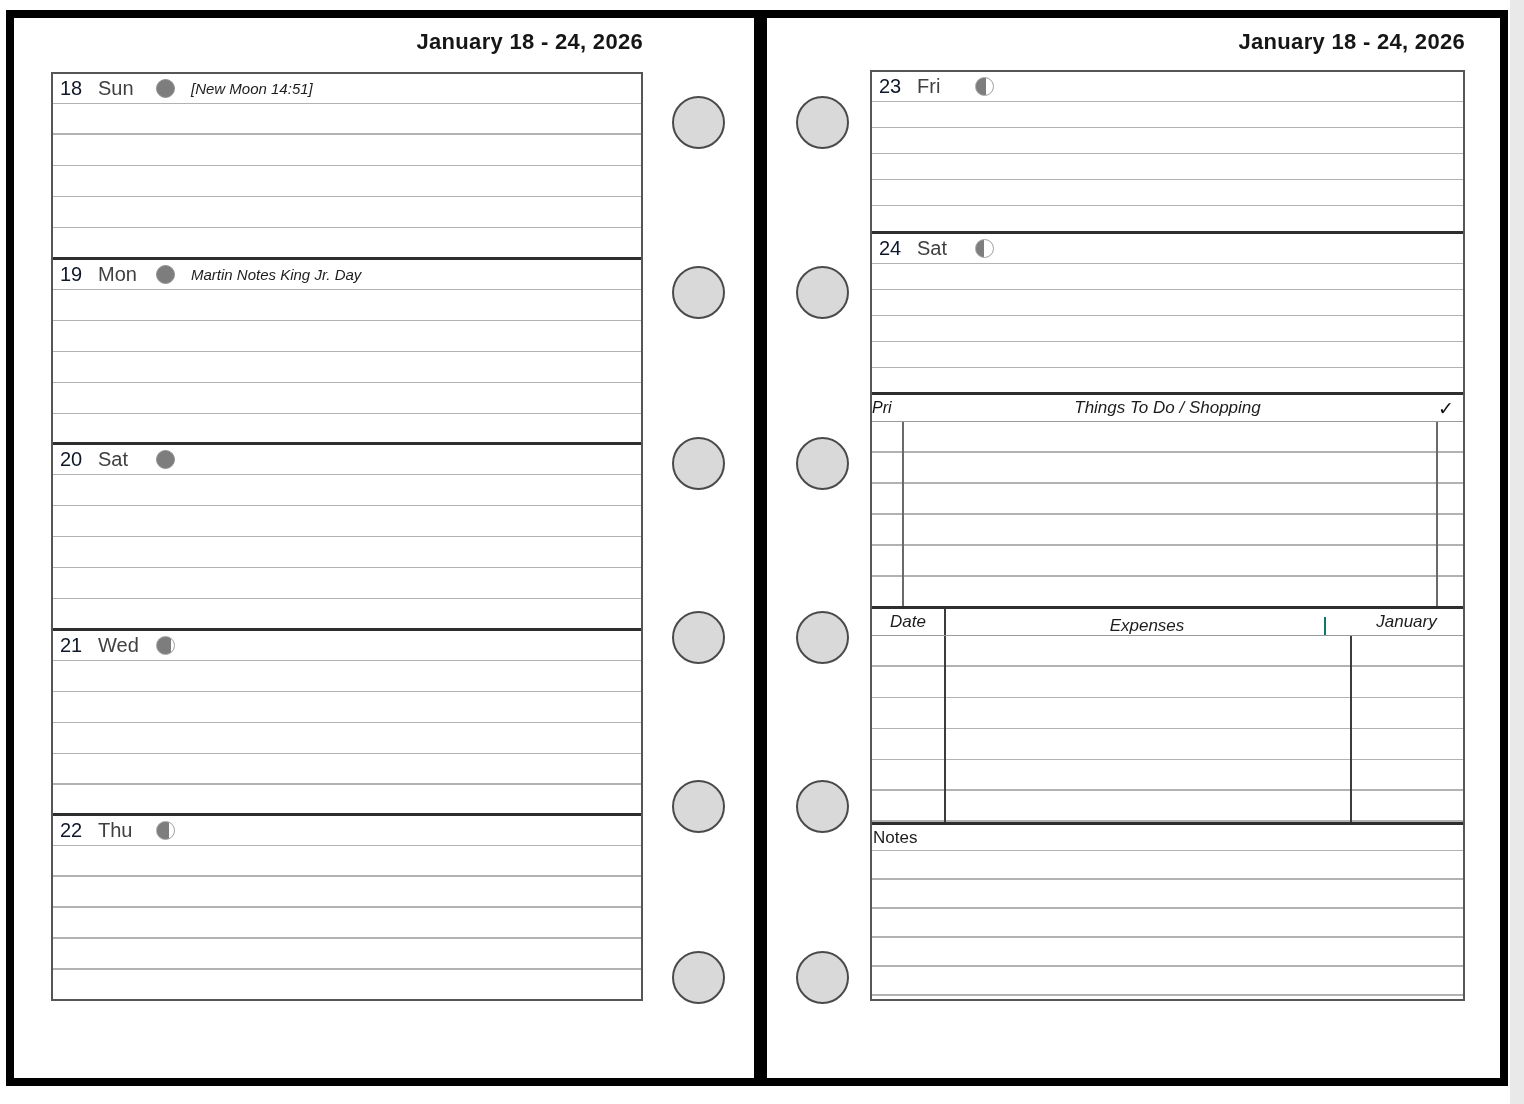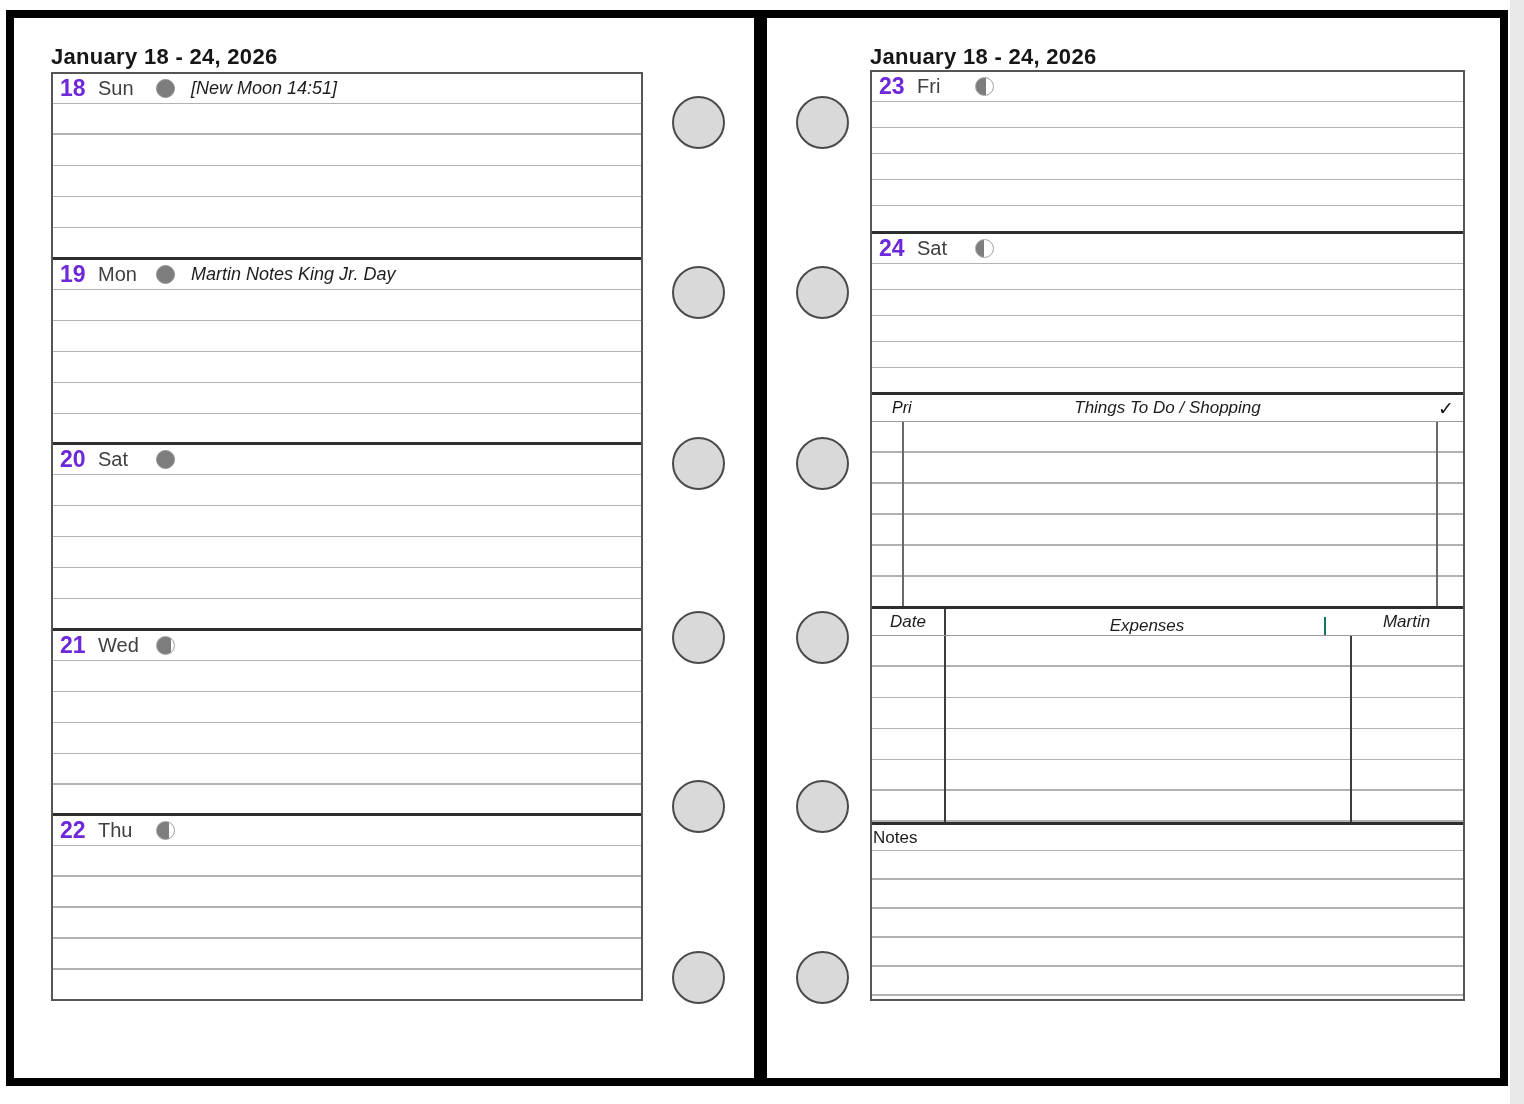--- a/index.html
+++ b/index.html
@@ -8,53 +8,53 @@
 
   .right-strip { position: absolute; left: 1510px; top: 0; width: 14px; height: 1104px; background: #e9e9e9; }
 
   .spread { position: absolute; left: 6px; top: 10px; width: 1502px; height: 1076px;
             border: 8px solid #000; display: flex; background: #fff; }
   .page { position: relative; height: 100%; }
   .page-left { width: 740px; }
   .spine { width: 13px; background: #000; height: 100%; }
   .page-right { flex: 1; }
 
-  .page-title { position: absolute; top: 26px; font-size: 22px; font-weight: bold;
-                text-align: left; letter-spacing: .3px; color: #161616; }
+  .page-title { position: absolute; top: 11px; font-size: 22px; font-weight: bold;
+                text-align: right; letter-spacing: .3px; color: #161616; }
   .page-left .page-title { left: 37px; width: 592px; }
   .page-right .page-title { left: 103px; width: 595px; }
 
   
   .daygrid { position: absolute; left: 37px; top: 54px; width: 592px; height: 929px;
              border: 2.5px solid #565656; display: flex; flex-direction: column; background: #fff; }
   .dayblock { flex: 1; display: flex; flex-direction: column; min-height: 0; }
   .dayblock + .dayblock { border-top: 3px solid #2e2e2e; }
 
   .day-head { height: 30px; display: flex; align-items: center; padding-left: 7px;
               border-bottom: 1.5px solid #b2b2b2; }
-  .day-num  { font-size: 23px; font-weight: bold; min-width: 30px; color: #6d28d9; }
+  .day-num  { font-size: 20px; font-weight: normal; min-width: 30px; color: #0f172a; }
   .day-name { font-size: 20px; margin-left: 8px; min-width: 54px; color: #404040; }
   .moon { width: 19px; height: 19px; border-radius: 50%; border: 1px solid #a0a0a0;
           margin-left: 4px; flex: 0 0 auto; background: #fff; }
-  .day-note { font-size: 18px; font-style: italic; margin-left: 16px; color: #1d1d1d; white-space: nowrap; }
+  .day-note { font-size: 15px; font-style: italic; margin-left: 16px; color: #1d1d1d; white-space: nowrap; }
 
   .day-lines { flex: 1;
     background: repeating-linear-gradient(180deg, transparent 0px, transparent 29.5px, #b2b2b2 29.5px, #b2b2b2 31px); }
   .day-lines-sm { flex: 1;
     background: repeating-linear-gradient(180deg, transparent 0px, transparent 24.7px, #b2b2b2 24.7px, #b2b2b2 26px); }
 
   
   .rgrid { position: absolute; left: 103px; top: 52px; width: 595px; height: 931px;
            border: 2.5px solid #565656; display: flex; flex-direction: column; background: #fff; }
   .rday-fri { height: 159px; display: flex; flex-direction: column; }
   .rday-sat { height: 161px; display: flex; flex-direction: column; border-top: 3px solid #2e2e2e; }
 
   .todo-head { height: 30px; border-top: 3px solid #2e2e2e; border-bottom: 1.5px solid #9a9a9a;
                display: flex; align-items: center; }
-  .todo-pri { width: 34px; padding-left: 20px; font-size: 16px; font-style: italic; }
+  .todo-pri { width: 34px; padding-left: 0; font-size: 16px; font-style: italic; }
   .todo-title { flex: 1; text-align: center; font-size: 17px; font-style: italic; color: #1c1c1c; }
   .todo-check { width: 34px; text-align: center; font-size: 19px; font-weight: bold; }
   .todo-body { height: 184px; position: relative;
     background: repeating-linear-gradient(180deg, transparent 0px, transparent 29.5px, #b2b2b2 29.5px, #b2b2b2 31px); }
   .vline { position: absolute; top: 0; bottom: 0; width: 2px; background: #6a6a6a; }
   .todo-body .vl-left  { left: 30px; }
   .todo-body .vl-right { left: 564px; }
 
   .exp-head { height: 30px; border-top: 3px solid #2e2e2e; border-bottom: 1.5px solid #9a9a9a;
               display: flex; align-items: stretch; font-size: 17px; font-style: italic; color: #1c1c1c; gap: 24px; }
@@ -177,21 +177,21 @@
         <span class="todo-check">✓</span>
       </div>
       <div class="todo-body">
         <div class="vline vl-left"></div>
         <div class="vline vl-right"></div>
       </div>
 
       <div class="exp-head">
         <div class="exp-col-date">Date</div>
         <div class="exp-col-mid">Expenses</div>
-        <div class="exp-col-amt">Martin</div>
+        <div class="exp-col-amt">January</div>
       </div>
       <div class="exp-body">
         <div class="vline vl-date"></div>
         <div class="vline vl-amt"></div>
       </div>
 
       <div class="notes-head">
         <span>Notes</span>
       </div>
       <div class="notes-body"></div>

